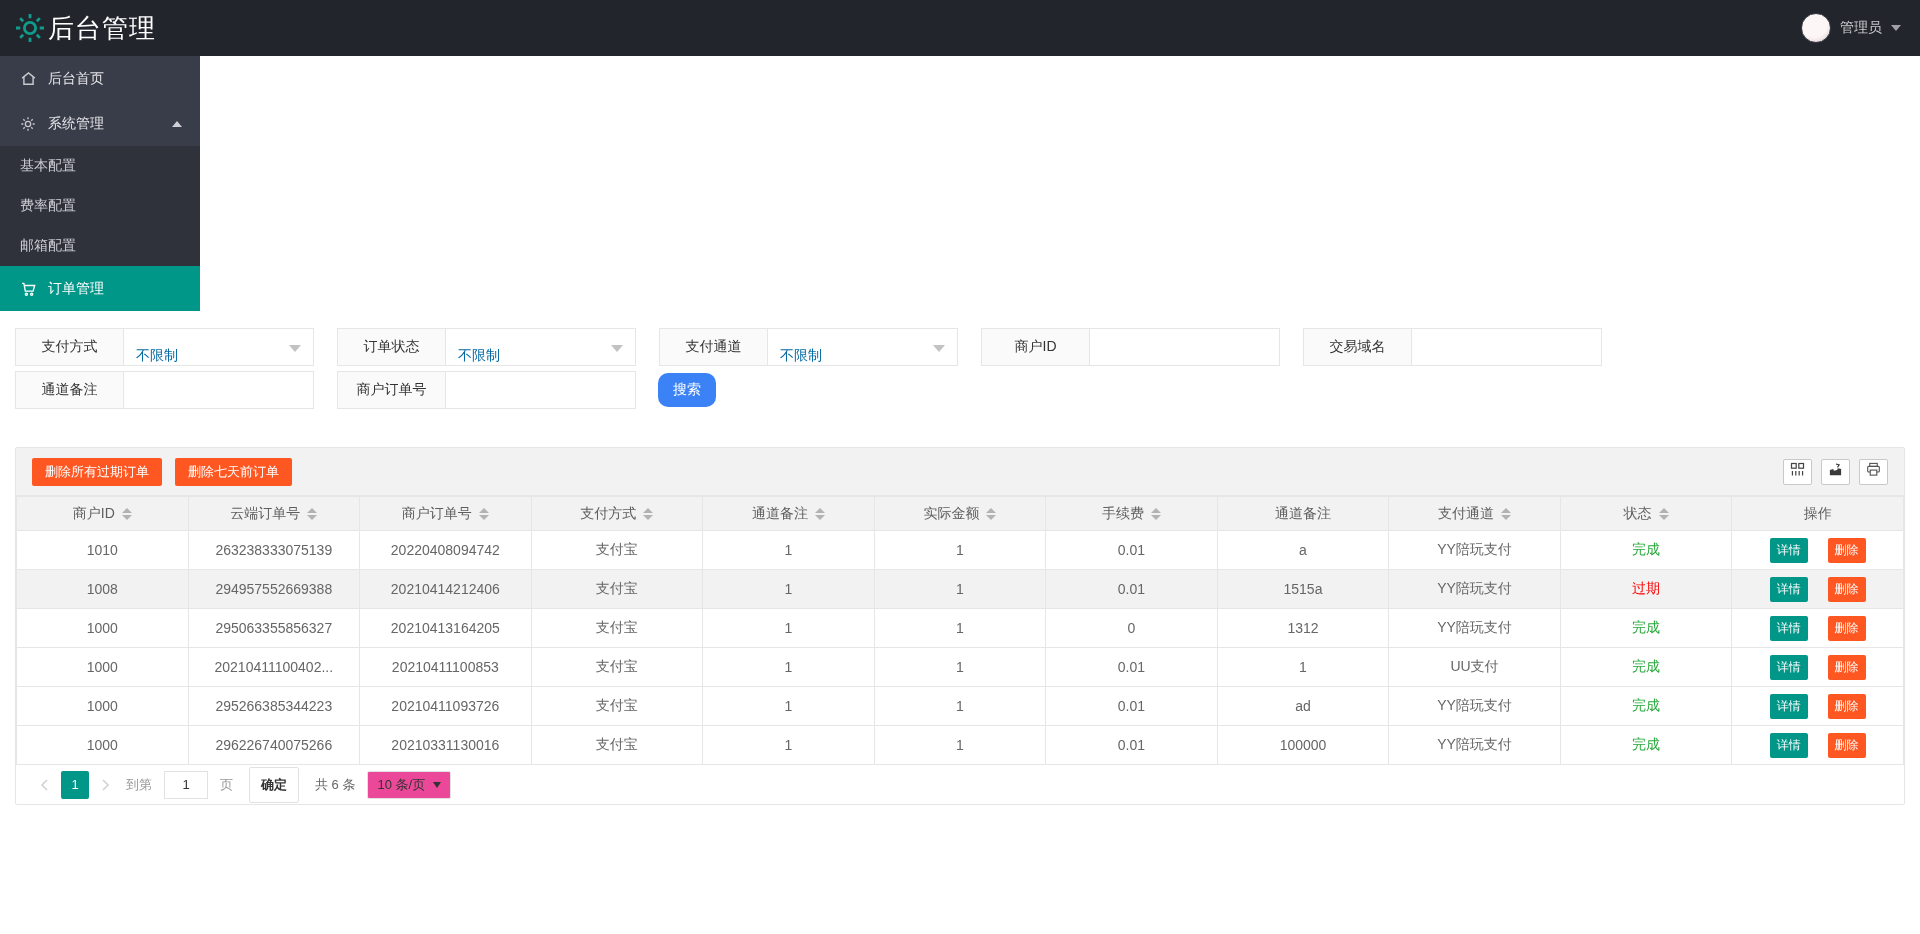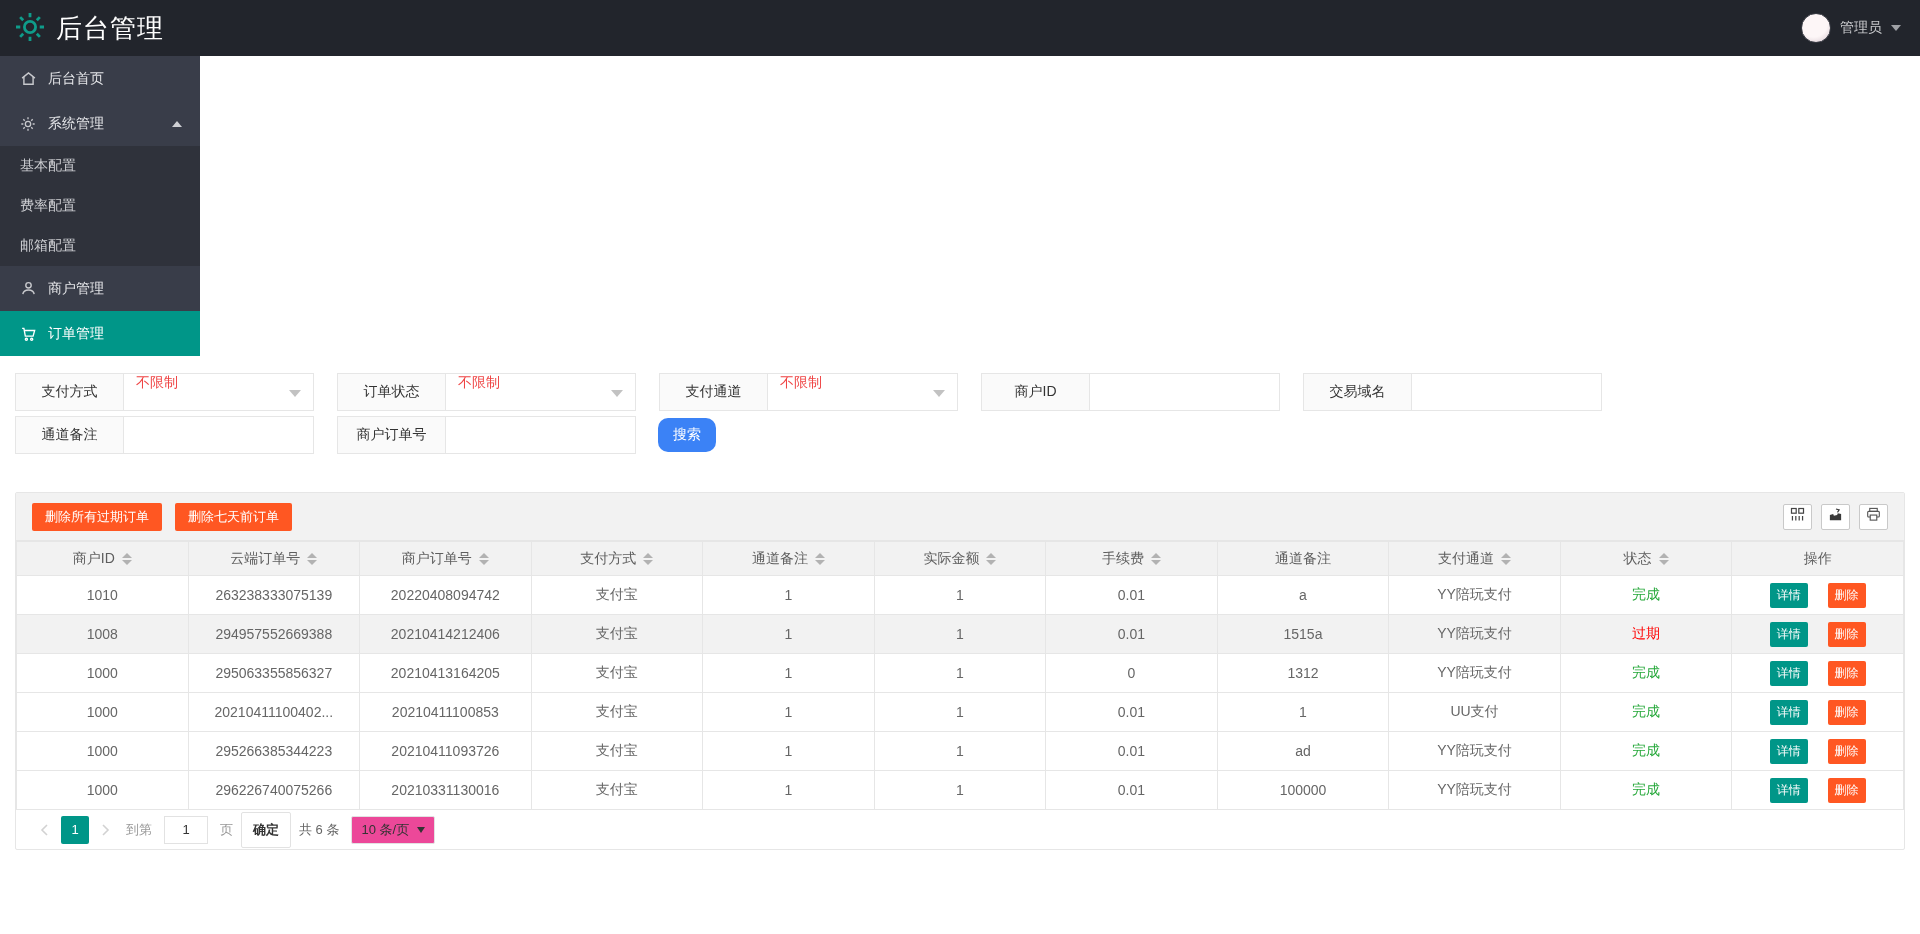--- a/index.html
+++ b/index.html
@@ -1,21 +1,21 @@
 <!DOCTYPE html>
 <html><head>
 <meta charset="utf-8">
 <style>
   * { box-sizing: border-box; margin: 0; padding: 0; }
   html,body { width:1920px; height:934px; overflow:hidden; }
   body { font-family:"Liberation Sans","DejaVu Sans",sans-serif; background:#fff; color:#666; }
 
   
   .topbar { height:56px; background:#22252c; display:flex; align-items:center; justify-content:space-between; }
-  .brand { display:flex; gap:10px; padding-left:14px; }
+  .brand { display:flex; align-items:center; gap:2px; padding-left:14px; }
   .brand-gear svg { display:block; }
   .brand-title { color:#fff; font-size:26px; letter-spacing:1px; }
   .userbox { display:flex; align-items:center; gap:9px; padding-right:19px; cursor:pointer; }
   .avatar { width:30px; height:30px; border-radius:50%;
             background: radial-gradient(circle at 42% 34%, #fdf6f7 55%, #e6dadf 80%, #cfc2cb); 
             border:1px solid #3a3d45; }
   .username { color:#c9cacd; font-size:14px; }
   .caret-down-sm { width:0; height:0; border:5px solid transparent; border-top:6px solid #9fa1a6; margin-top:5px; }
 
   
@@ -30,21 +30,21 @@
   .submenu { background:#2f323b; }
   .submenu .side-item { height:40px; color:#cfd0d4; padding-left:20px; }
   .side-item.active { background:#009688; color:#fff; }
   .caret-up { width:0; height:0; border:5px solid transparent; border-bottom:6px solid #cfd0d4; margin-left:auto; margin-bottom:4px; }
 
   
   .filters { padding:17px 15px 0 15px; }
   .filter-row { display:flex; margin-bottom:5px; }
   .field { display:flex; width:299px; height:38px; border:1px solid #e6e6e6; background:#fff; margin-right:23px; }
   .field-label { width:108px; flex:none; background:#fafafa; border-right:1px solid #e6e6e6; display:flex; align-items:center; justify-content:center; font-size:14px; color:#333; }
-  .field-select { flex:1; position:relative; display:flex; align-items:flex-start; padding:0 12px; font-size:14px; color:#ef4444; cursor:pointer; }
+  .field-select { flex:1; position:relative; display:flex; align-items:flex-end; padding:0 12px; font-size:14px; color:#0369a1; cursor:pointer; }
   .select-caret { position:absolute; right:12px; top:16px; width:0; height:0; border:6px solid transparent; border-top:7px solid #c2c2c2; }
   .field-input { flex:1; border:none; outline:none; padding:0 12px; font-size:14px; color:#333; min-width:0; }
   .search-btn { width:58px; height:34px; background:#3b82f6; color:#fff; border:none; border-radius:10px; font-size:14px; cursor:pointer; align-self:center; margin-left:-1px; }
 
   
   .card { margin:38px 15px 0 15px; border:1px solid #e6e6e6; border-radius:2px; }
   .card-toolbar { background:#f2f2f2; height:48px; padding:0 16px; display:flex; align-items:center; border-bottom:1px solid #e6e6e6; }
   .btn-warm { background:#ff5722; color:#fff; border:none; height:28px; padding:0 13px; font-size:13px; border-radius:2px; margin-right:13px; cursor:pointer; }
   .toolbar-right { margin-left:auto; display:flex; }
   .tool-icon { width:29px; height:26px; border:1px solid #c9c9c9; background:#fff; border-radius:2px; margin-left:9px; display:flex; align-items:center; justify-content:center; cursor:pointer; }
@@ -61,21 +61,21 @@
   .btn-detail, .btn-del { color:#fff; border:none; border-radius:2px; font-size:12px; height:25px; padding:0 7px; cursor:pointer; }
   .btn-detail { background:#009688; margin-right:16px; }
   .btn-del { background:#ff5722; }
 
   
   .pagination { height:39px; display:flex; align-items:center; padding:0 16px; font-size:13px; color:#666; }
   .pg-arrow { display:flex; align-items:center; padding:0 8px; cursor:default; }
   .pg-cur { width:28px; height:28px; background:#009688; color:#fff; display:flex; align-items:center; justify-content:center; border-radius:2px; font-size:13px; margin:0 4px; }
   .pg-gray { color:#999; margin:1px 8px; }
   .pg-input { width:44px; height:28px; border:1px solid #e2e2e2; text-align:center; font-size:13px; color:#333; outline:none; margin:0 4px; }
-  .pg-confirm { height:36px; padding:0 11px; border:1px solid #e2e2e2; background:#fff; font-size:13px; font-weight:bold; color:#333; border-radius:2px; margin:0 0; cursor:pointer; }
+  .pg-confirm { height:36px; padding:0 11px; border:1px solid #e2e2e2; background:#fff; font-size:13px; font-weight:bold; color:#333; border-radius:2px; margin:0 8px; cursor:pointer; }
   .pg-total { margin:14px 8px; color:#666; }
   .pg-size { height:28px; border:1px solid #e2e2e2; background:#ec4899; display:flex; align-items:center; padding:0 9px; border-radius:2px; color:#333; cursor:pointer; margin-left:4px; }
   .pg-size .sel-caret { width:0; height:0; border:4px solid transparent; border-top:6px solid #333; margin-left:8px; margin-top:5px; }
 </style>
 </head>
 <body>
 
 <header class="topbar">
   <div class="brand">
     <span class="brand-gear">
@@ -122,29 +122,20 @@
         <span>基本配置</span>
       </div>
       <div class="side-item">
         <span>费率配置</span>
       </div>
       <div class="side-item">
         <span>邮箱配置</span>
       </div>
     </div>
 
-    <div class="side-item">
-      <span class="mi">
-        <svg width="17" height="17" viewBox="0 0 24 24" fill="none" stroke="#c8c9cd" stroke-width="2">
-          <circle cx="12" cy="7.5" r="3.8"></circle>
-            <path d="M4 20c.6-4.2 4-6 8-6s7.4 1.8 8 6"></path>
-        </svg>
-      </span>
-      <span>商户管理</span>
-    </div>
 
     <div class="side-item active">
       <span class="mi">
         <svg width="18" height="18" viewBox="0 0 24 24" fill="none" stroke="#ffffff" stroke-width="1.9">
           <path d="M3 4h2.5l2 11h11l2.2-8H6"></path>
           <circle cx="9" cy="19.5" r="1.5"></circle>
             <circle cx="16.5" cy="19.5" r="1.5"></circle>
         </svg>
       </span>
       <span>订单管理</span>

